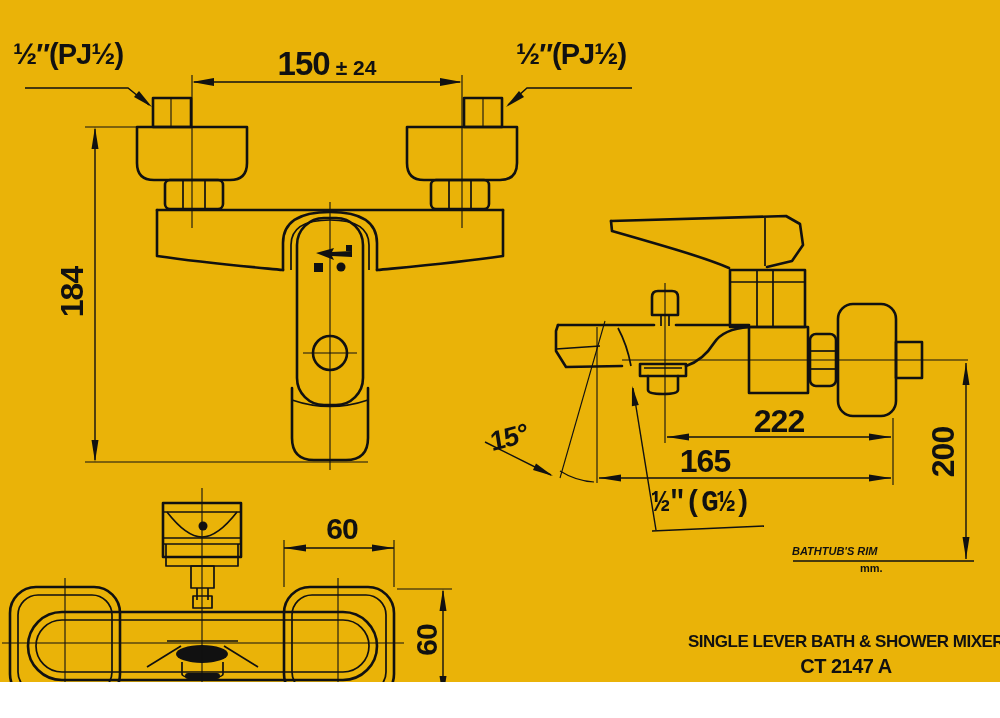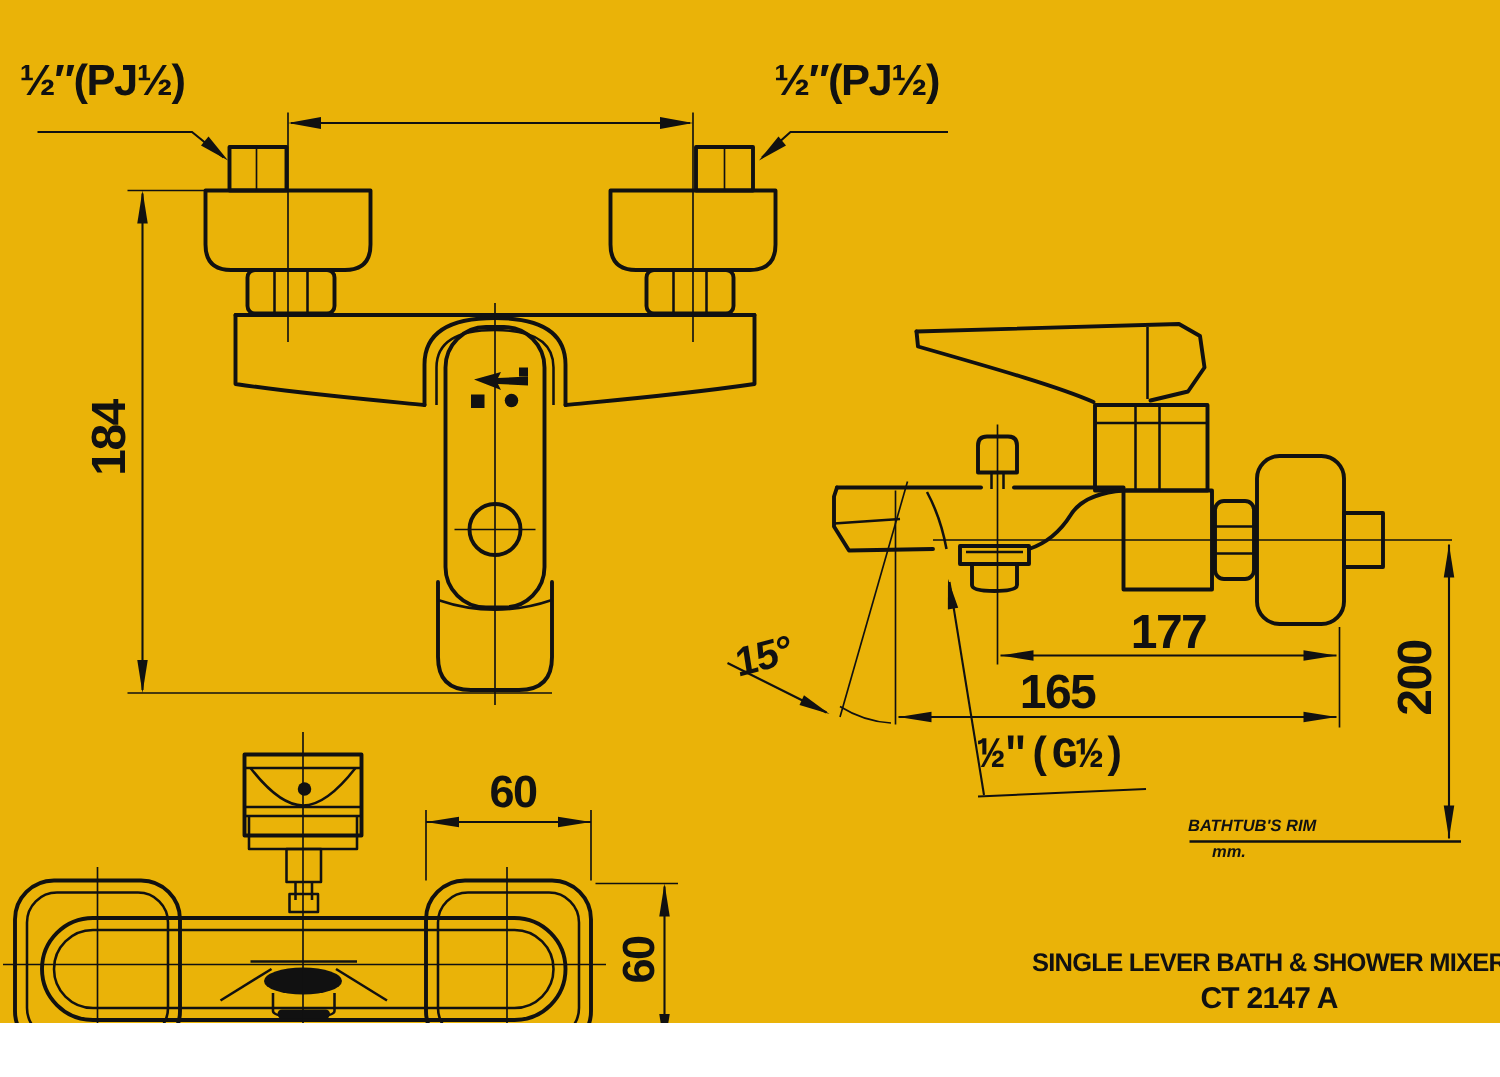--- a/index.html
+++ b/index.html
@@ -207,36 +207,40 @@
         <path d="M443,589 L439.5,611 L446.5,611 Z"></path>
         <path d="M443,698 L439.5,676 L446.5,676 Z"></path>
       </g>
     </g>
   </svg>
 
   <div class="lbl pj" style="left:13px;top:40px;">½″(PJ½)</div>
 
   <div class="lbl pj" style="left:516px;top:40px;">½″(PJ½)</div>
 
+  <div class="lbl ctr d150wrap" style="left:327px;top:63px;">
+    <span class="d150main">150</span>
+    <span class="tol">± 24</span>
+  </div>
 
   <div class="lbl big rot" style="left:72px;top:292px;">184</div>
 
-  <div class="lbl big ctr" style="left:779px;top:421px;">177</div>
+  <div class="lbl big ctr" style="left:779px;top:421px;">222</div>
 
   <div class="lbl big ctr" style="left:705px;top:461px;">165</div>
 
   <div class="lbl big rot" style="left:943px;top:452px;">200</div>
 
   <div class="lbl angle" style="left:509px;top:438px;">15°</div>
 
   <div class="lbl pj" style="left:652px;top:489px;font-family:Liberation Mono, monospace;">½″(G½)</div>
 
   <div class="lbl tiny" style="left:792px;top:546px;font-style:italic;">BATHTUB'S RIM</div>
 
-  <div class="lbl tiny" style="left:808px;top:563px;font-style:italic;">mm.</div>
+  <div class="lbl tiny" style="left:860px;top:563px;">mm.</div>
 
   <div class="lbl" style="left:342px;top:529px;font-size:30px;transform:translate(-50%,-50%);">60</div>
 
   <div class="lbl" style="left:427px;top:640px;font-size:30px;transform:translate(-50%,-50%) rotate(-90deg);">60</div>
 
   <div id="titleblock">
     <div class="lbl titleline" style="position:relative;">SINGLE LEVER BATH &amp; SHOWER MIXER</div>
     <div class="lbl modelline" style="position:relative;">CT 2147 A</div>
   </div>
 

